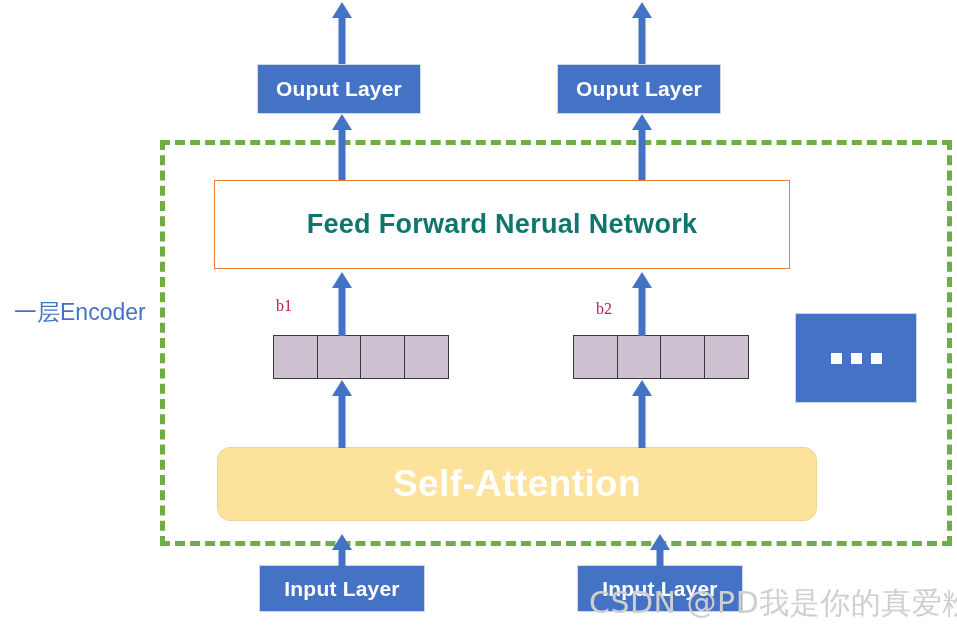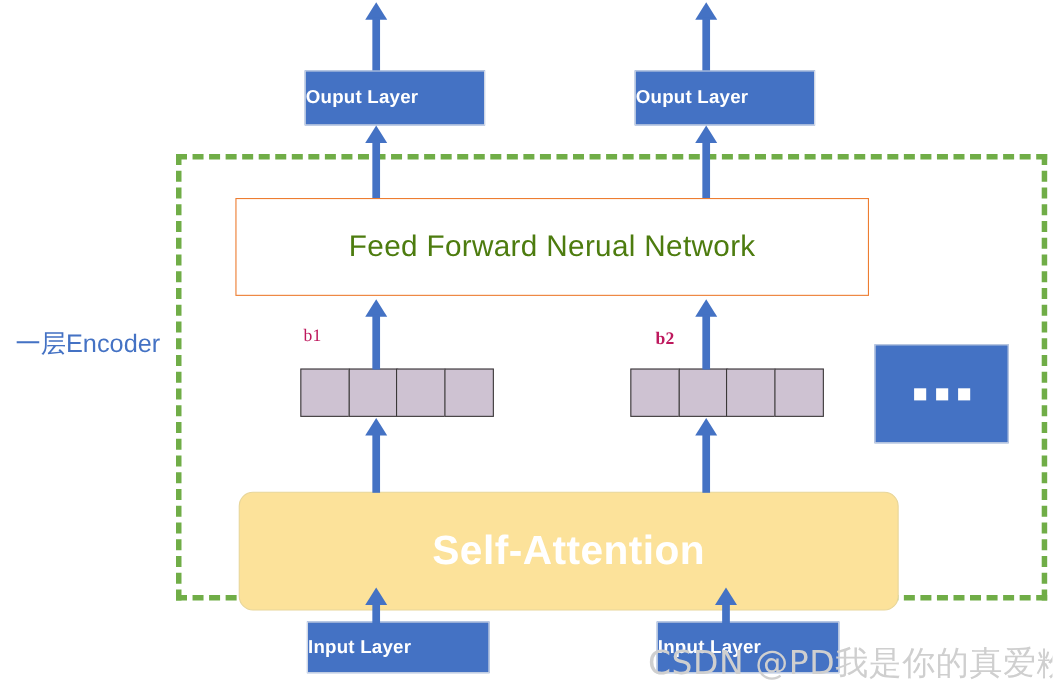--- a/index.html
+++ b/index.html
@@ -38,27 +38,27 @@
     white-space: nowrap;
     letter-spacing: 0px;
   }
 
   
   .blue-box {
     position: absolute;
     background: #4472C4;
     border: 1px solid #D0D7E5;
     color: #ffffff;
-    font-size: 17px;
+    font-size: 21px;
     font-weight: bold;
     display: flex;
     align-items: center;
+    justify-content: center;
     box-sizing: border-box;
     letter-spacing: 0.2px;
-    margin-left: 20px;
   }
   #ouput-layer-1 { left: 257px; top: 64px;  width: 164px; height: 50px; }
   #ouput-layer-2 { left: 557px; top: 64px;  width: 164px; height: 50px; }
   #input-layer-1 { left: 259px; top: 565px; width: 166px; height: 47px; }
   #input-layer-2 { left: 577px; top: 565px; width: 166px; height: 47px; }
 
   
   #ellipsis-box {
     position: absolute;
     left: 795px;
@@ -87,33 +87,33 @@
     width: 576px;
     height: 89px;
     background: #ffffff;
     border: 1.5px solid #ED7D31;
     display: flex;
     align-items: center;
     justify-content: center;
     box-sizing: border-box;
   }
   #ffn-box .ffn-text {
-    color: #4d7c0f;
+    color: #0f766e;
     font-size: 27px;
-    font-weight: normal;
+    font-weight: bold;
     letter-spacing: 0.3px;
   }
 
   
   #self-attention-box {
     position: absolute;
     left: 217px;
     top: 447px;
     width: 600px;
-    height: 108px;
+    height: 74px;
     background: #FCE29A;
     border: 1px solid #E8D69A;
     border-radius: 13px;
     display: flex;
     align-items: center;
     justify-content: center;
     box-sizing: border-box;
   }
   #self-attention-box .sa-text {
     color: #ffffff;
@@ -140,21 +140,21 @@
   #vector-b1 { left: 273px; top: 335px; }
   #vector-b2 { left: 573px; top: 335px; }
 
   .vector-label {
     position: absolute;
     font-size: 16px;
     color: #be185d;
     font-family: "Liberation Serif", serif;
   }
   #label-b1 { left: 276px; top: 297px; }
-  #label-b2 { left: 596px; top: 300px; font-weight: bold; }
+  #label-b2 { left: 596px; top: 300px; }
 
   
   .arrow {
     position: absolute;
   }
   .arrow .shaft {
     position: absolute;
     background: #4472C4;
     left: 50%;
     transform: translateX(-50%);

